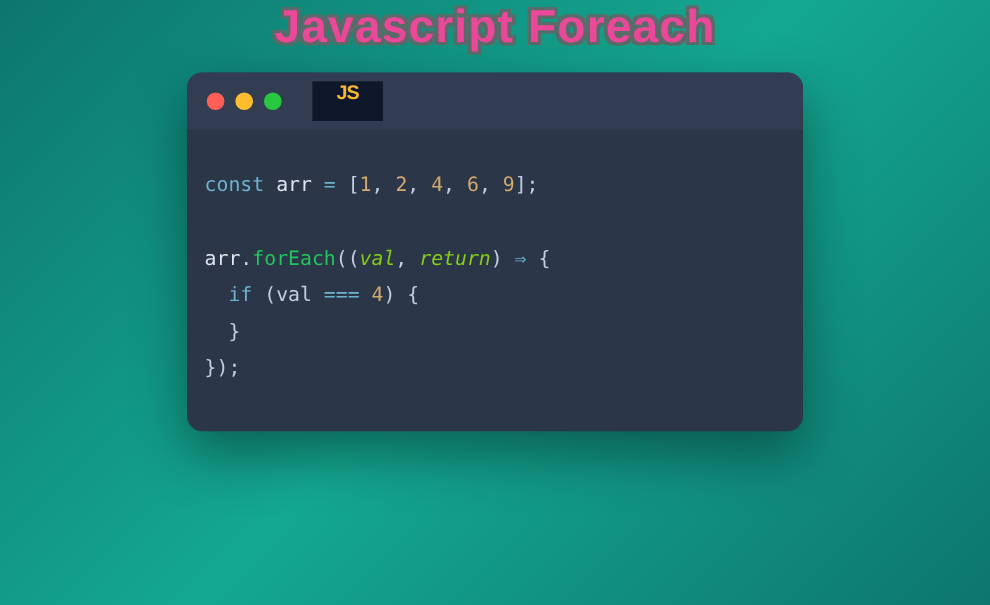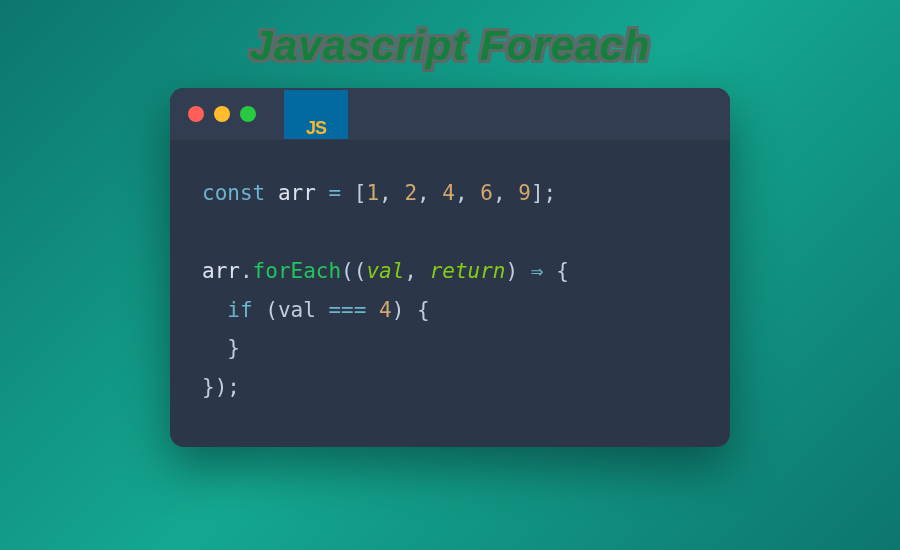--- a/index.html
+++ b/index.html
@@ -11,25 +11,23 @@
       width: 900px;
       height: 550px;
       background: linear-gradient(135deg, #0d766e 0%, #14a891 50%, #0d766e 100%);
       display: flex;
       flex-direction: column;
       align-items: center;
       font-family: -apple-system, BlinkMacSystemFont, "Segoe UI", sans-serif;
       overflow: hidden;
     }
     .page-title {
-      margin-top: 22px;
       font-size: 42px;
       font-weight: 900;
-      font-style: italic;
-      color: #15803d;
+      color: #ec4899;
       text-shadow: 
         -3px -3px 0 #5a6b6a,
         3px -3px 0 #5a6b6a,
         -3px 3px 0 #5a6b6a,
         3px 3px 0 #5a6b6a,
         -3px 0 0 #5a6b6a,
         3px 0 0 #5a6b6a,
         0 -3px 0 #5a6b6a,
         0 3px 0 #5a6b6a;
       letter-spacing: 1px;
@@ -56,41 +54,41 @@
     .light {
       width: 16px;
       height: 16px;
       border-radius: 50%;
     }
     .light-close { background: #ff5f57; }
     .light-min { background: #ffbd2e; }
     .light-max { background: #28c940; }
     .tab {
       margin-left: 28px;
-      background: #0369a1;
-      height: 49px;
+      background: #0f172a;
+      height: 36px;
       display: flex;
-      align-items: flex-end;
+      align-items: flex-start;
       padding: 0 22px;
       gap: 10px;
     }
     .js-badge {
       font-weight: 800;
       font-size: 18px;
       color: #f7b731;
       letter-spacing: -1px;
     }
     .tab-filename {
       color: #b8c4d6;
       font-size: 20px;
     }
     .code-area {
-      padding: 34px 32px 40px 32px;
+      padding: 34px 32px 40px 16px;
       font-family: "SF Mono", Menlo, Monaco, Consolas, monospace;
-      font-size: 21px;
+      font-size: 18px;
       line-height: 1.85;
       color: #c3cde0;
     }
     .kw { color: #6db3ce; }
     .var { color: #dfe5f0; }
     .op { color: #6db3ce; }
     .num { color: #d2a86f; }
     .fn { color: #22c55e; }
     .arg { color: #84cc16; font-style: italic; }
     .pn { color: #c3cde0; }

